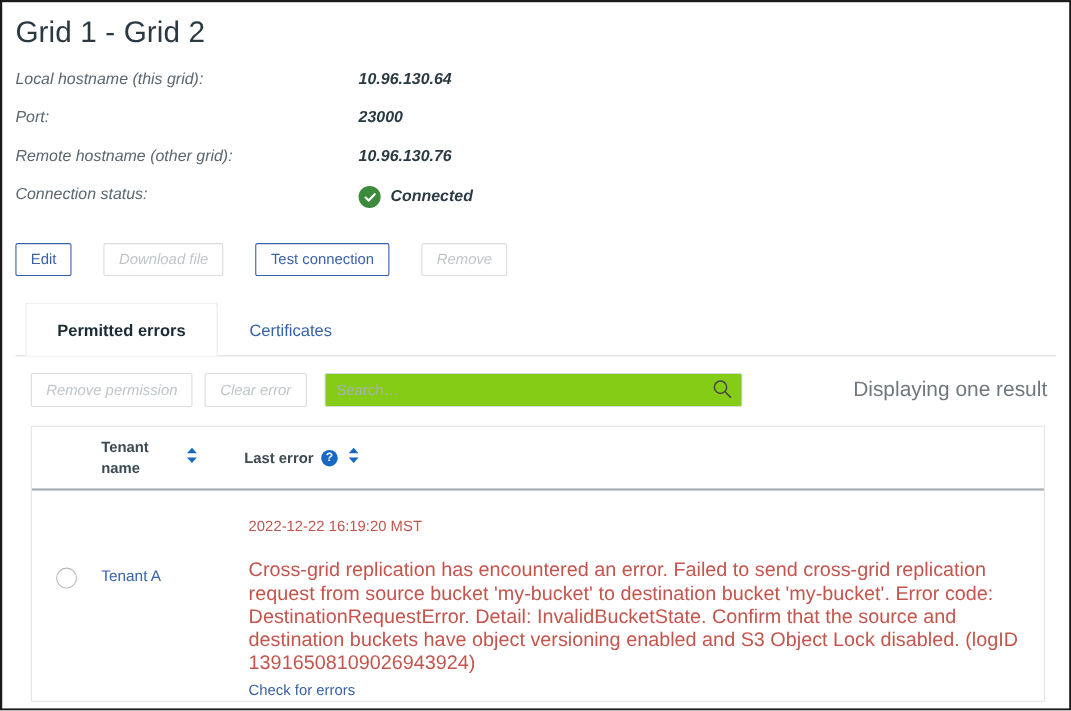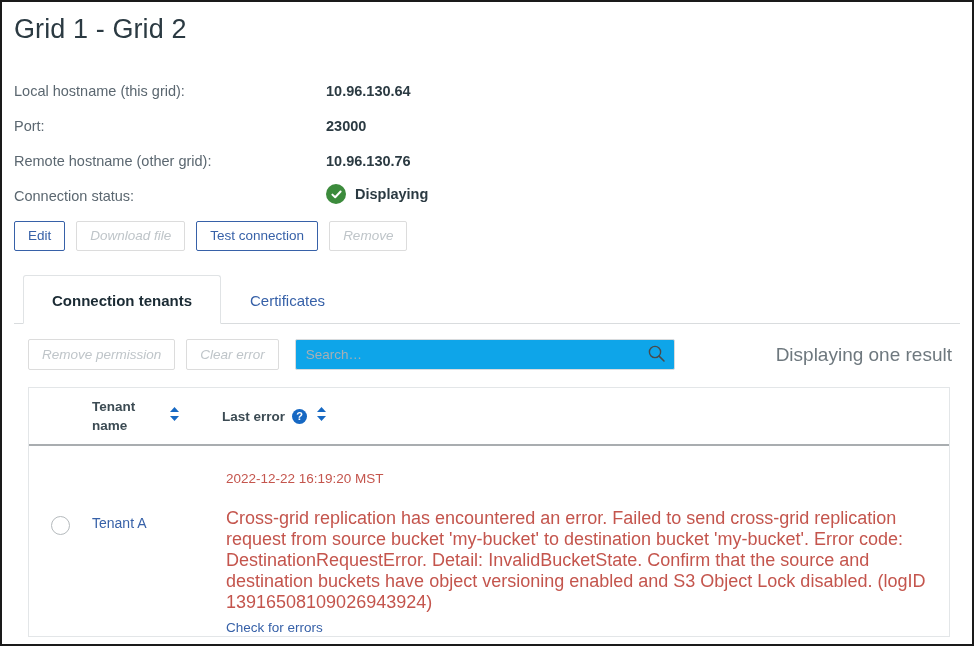--- a/index.html
+++ b/index.html
@@ -33,22 +33,23 @@
     padding-left: 0;
     letter-spacing: 0.1px;
   }
 
   
   .details {
     margin-top: 19px;
   }
   .detail-row {
     display: flex;
-    align-items: flex-end;
+    align-items: flex-start;
     height: 35px;
+    font-style: italic;
   }
   .detail-label {
     width: 312px;
     font-size: 14.5px;
     color: #5b6770;
   }
   .detail-value {
     font-size: 14.5px;
     font-weight: bold;
     color: #2b3a42;
@@ -65,21 +66,21 @@
     justify-content: center;
     margin-right: 9px;
     flex: none;
   }
   .status-icon svg { display: block; }
 
   
   .actions {
     margin-top: 17px;
     display: flex;
-    gap: 11px;
+    gap: 29px;
     align-items: center;
   }
   .btn {
     font-family: "Liberation Sans", sans-serif;
     font-size: 13.5px;
     background: #ffffff;
     border: 1px solid #3761a8;
     color: #3761a8;
     border-radius: 2px;
     height: 30px;
@@ -158,21 +159,21 @@
   .search-input {
     width: 100%;
     height: 31px;
     box-sizing: border-box;
     border: 1px solid #d8dbdd;
     border-radius: 2px;
     padding: 0 36px 0 10px;
     font-family: "Liberation Sans", sans-serif;
     font-size: 13.5px;
     color: #3c4b53;
-    background: #0ea5e9;
+    background: #84cc16;
     outline: none;
   }
   .search-input::placeholder { color: #a7afb4; }
   .search-icon {
     position: absolute;
     right: 9px;
     top: 5px;
     pointer-events: none;
   }
   .result-count {
@@ -321,36 +322,36 @@
       </div>
 
       <div class="detail-row">
         <div class="detail-label">Connection status:</div>
         <div class="detail-value">
           <span class="status-icon">
             <svg width="13" height="13" viewBox="0 0 13 13">
               <path d="M2.4 6.6 L5.2 9.3 L10.6 3.5" stroke="#ffffff" stroke-width="2" fill="none" stroke-linecap="round" stroke-linejoin="round"></path>
             </svg>
           </span>
-          <span>Displaying</span>
+          <span>Connected</span>
         </div>
       </div>
 
     </div>
 
     <div class="actions">
       <button class="btn">Edit</button>
       <button class="btn disabled">Download file</button>
       <button class="btn">Test connection</button>
       <button class="btn disabled">Remove</button>
     </div>
 
     <div class="tabbar">
       <div class="tabs">
-        <div class="tab active">Connection tenants</div>
+        <div class="tab active">Permitted errors</div>
         <div class="tab">Certificates</div>
       </div>
     </div>
 
     <div class="toolbar">
       <button class="btn disabled">Remove permission</button>
       <div class="gap"></div>
       <button class="btn disabled">Clear error</button>
 
       <div class="search-wrap">

